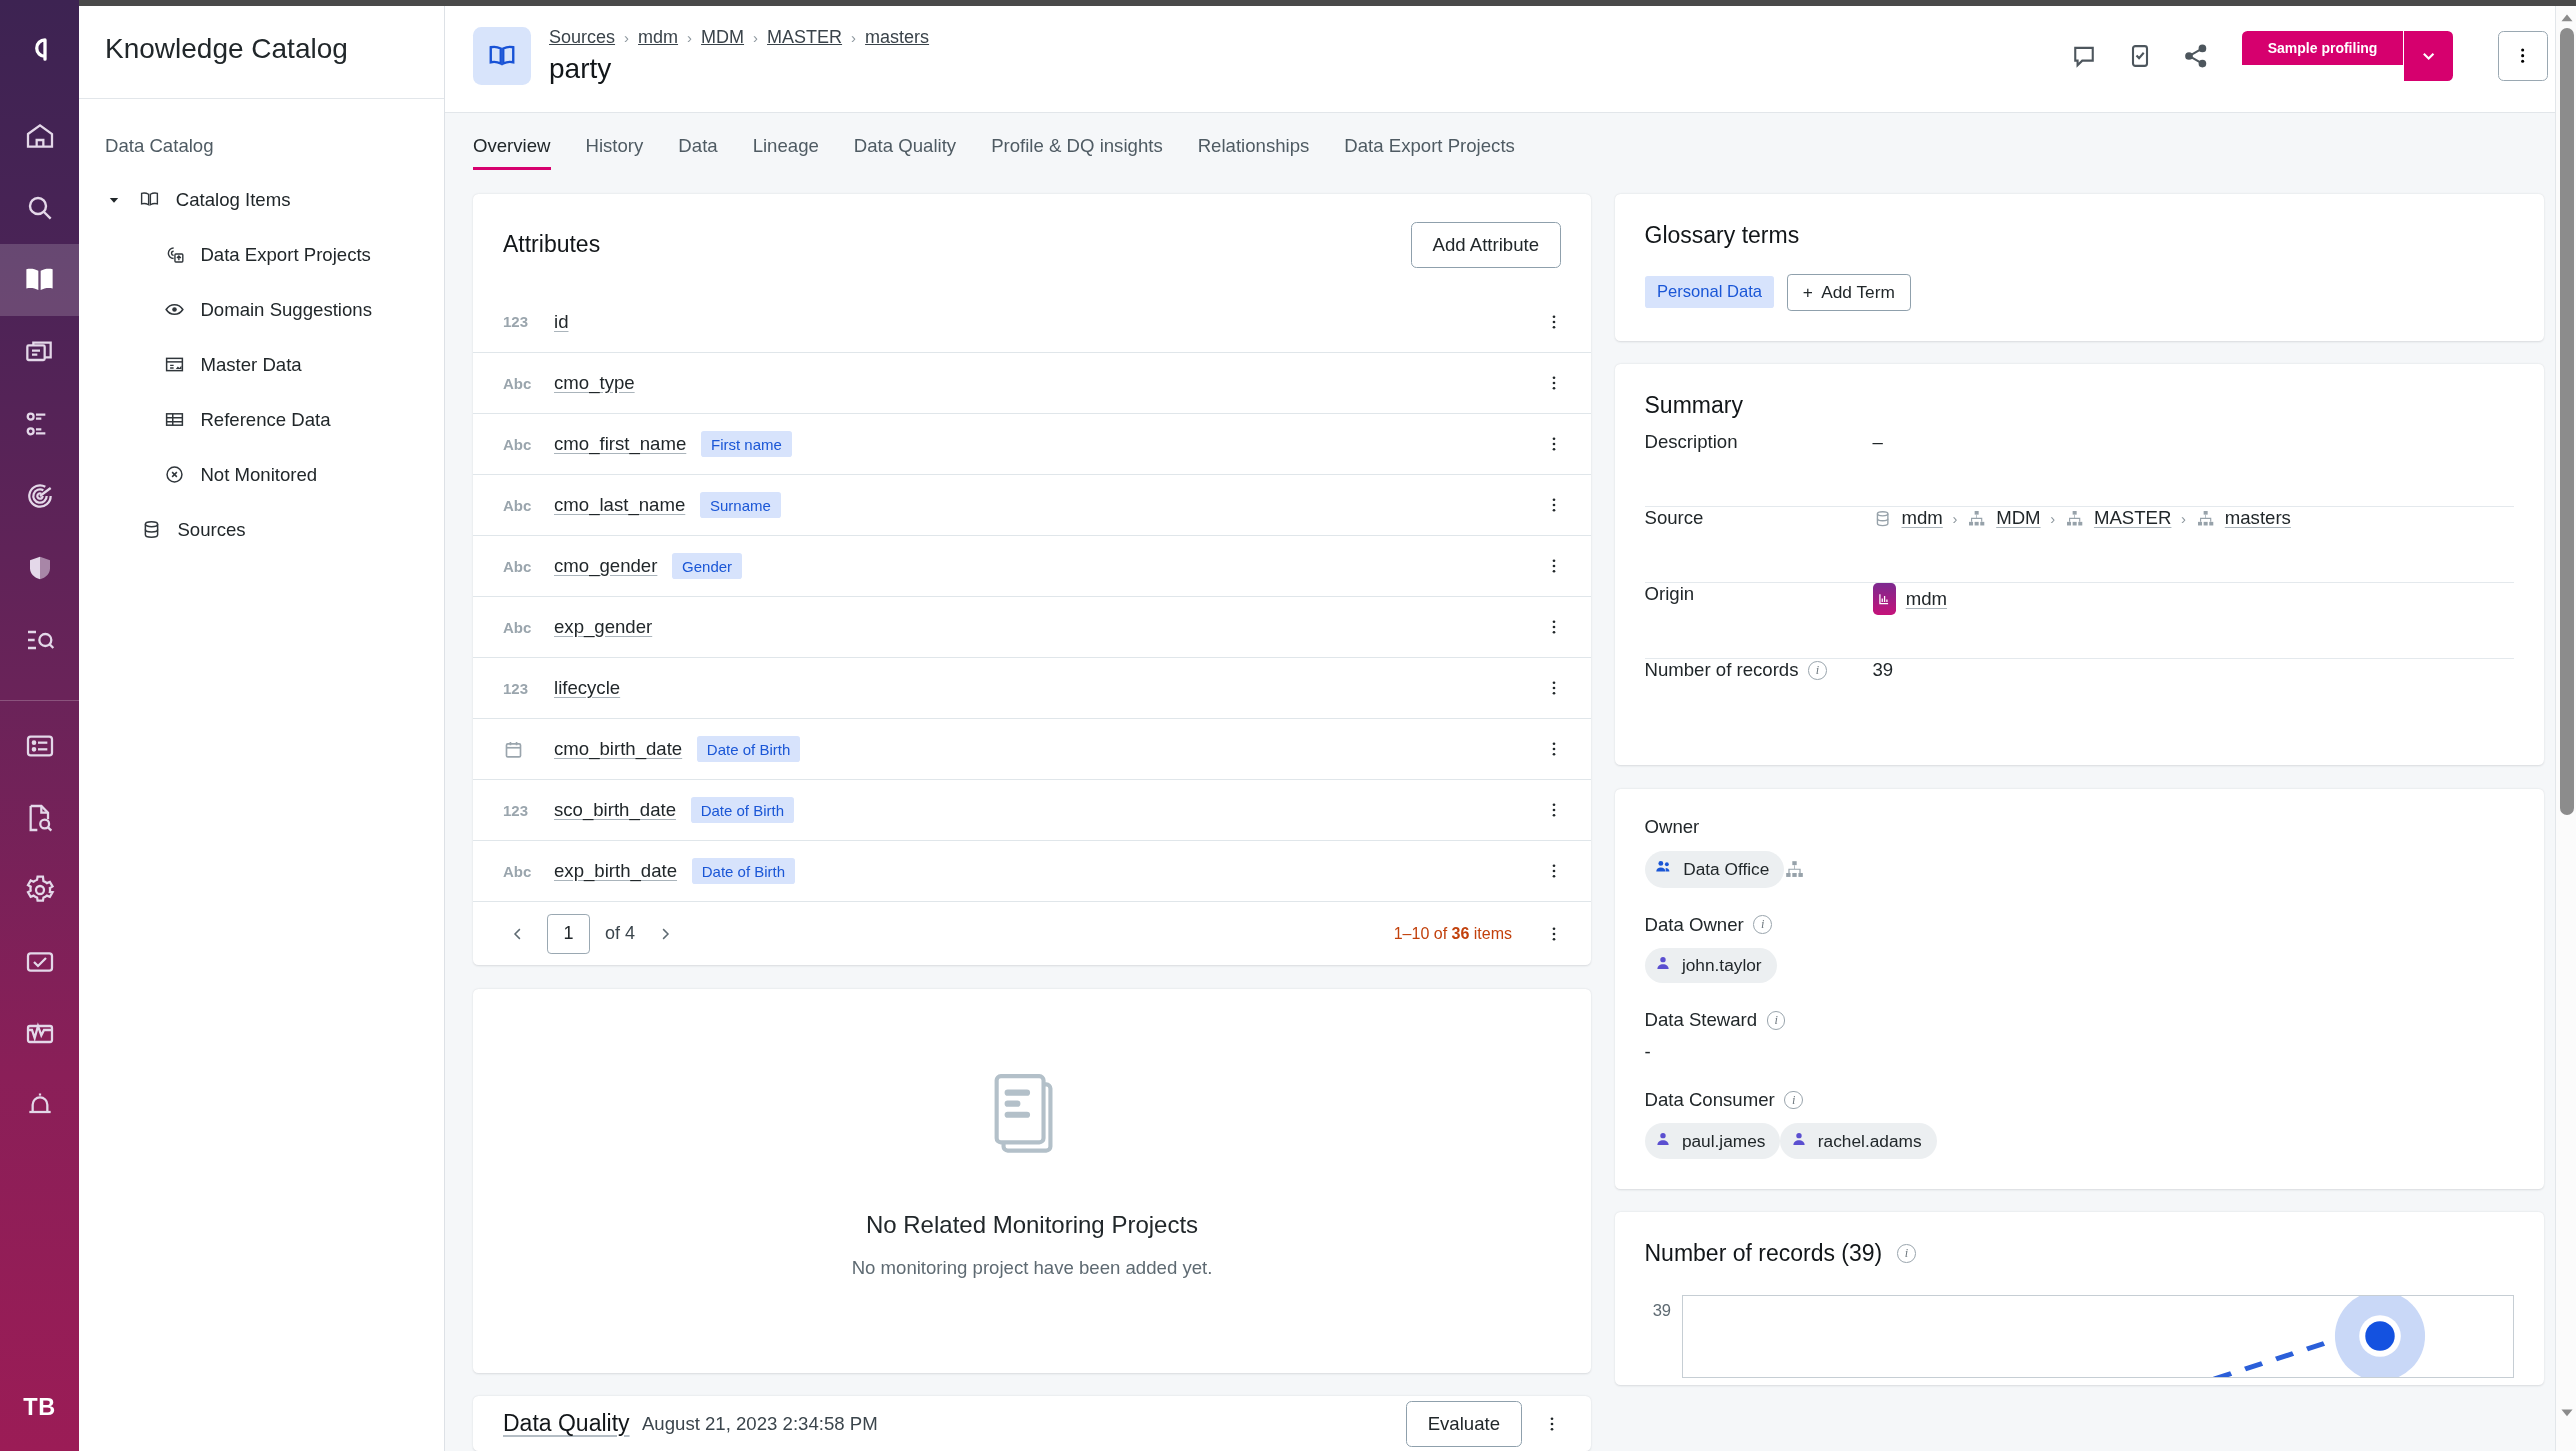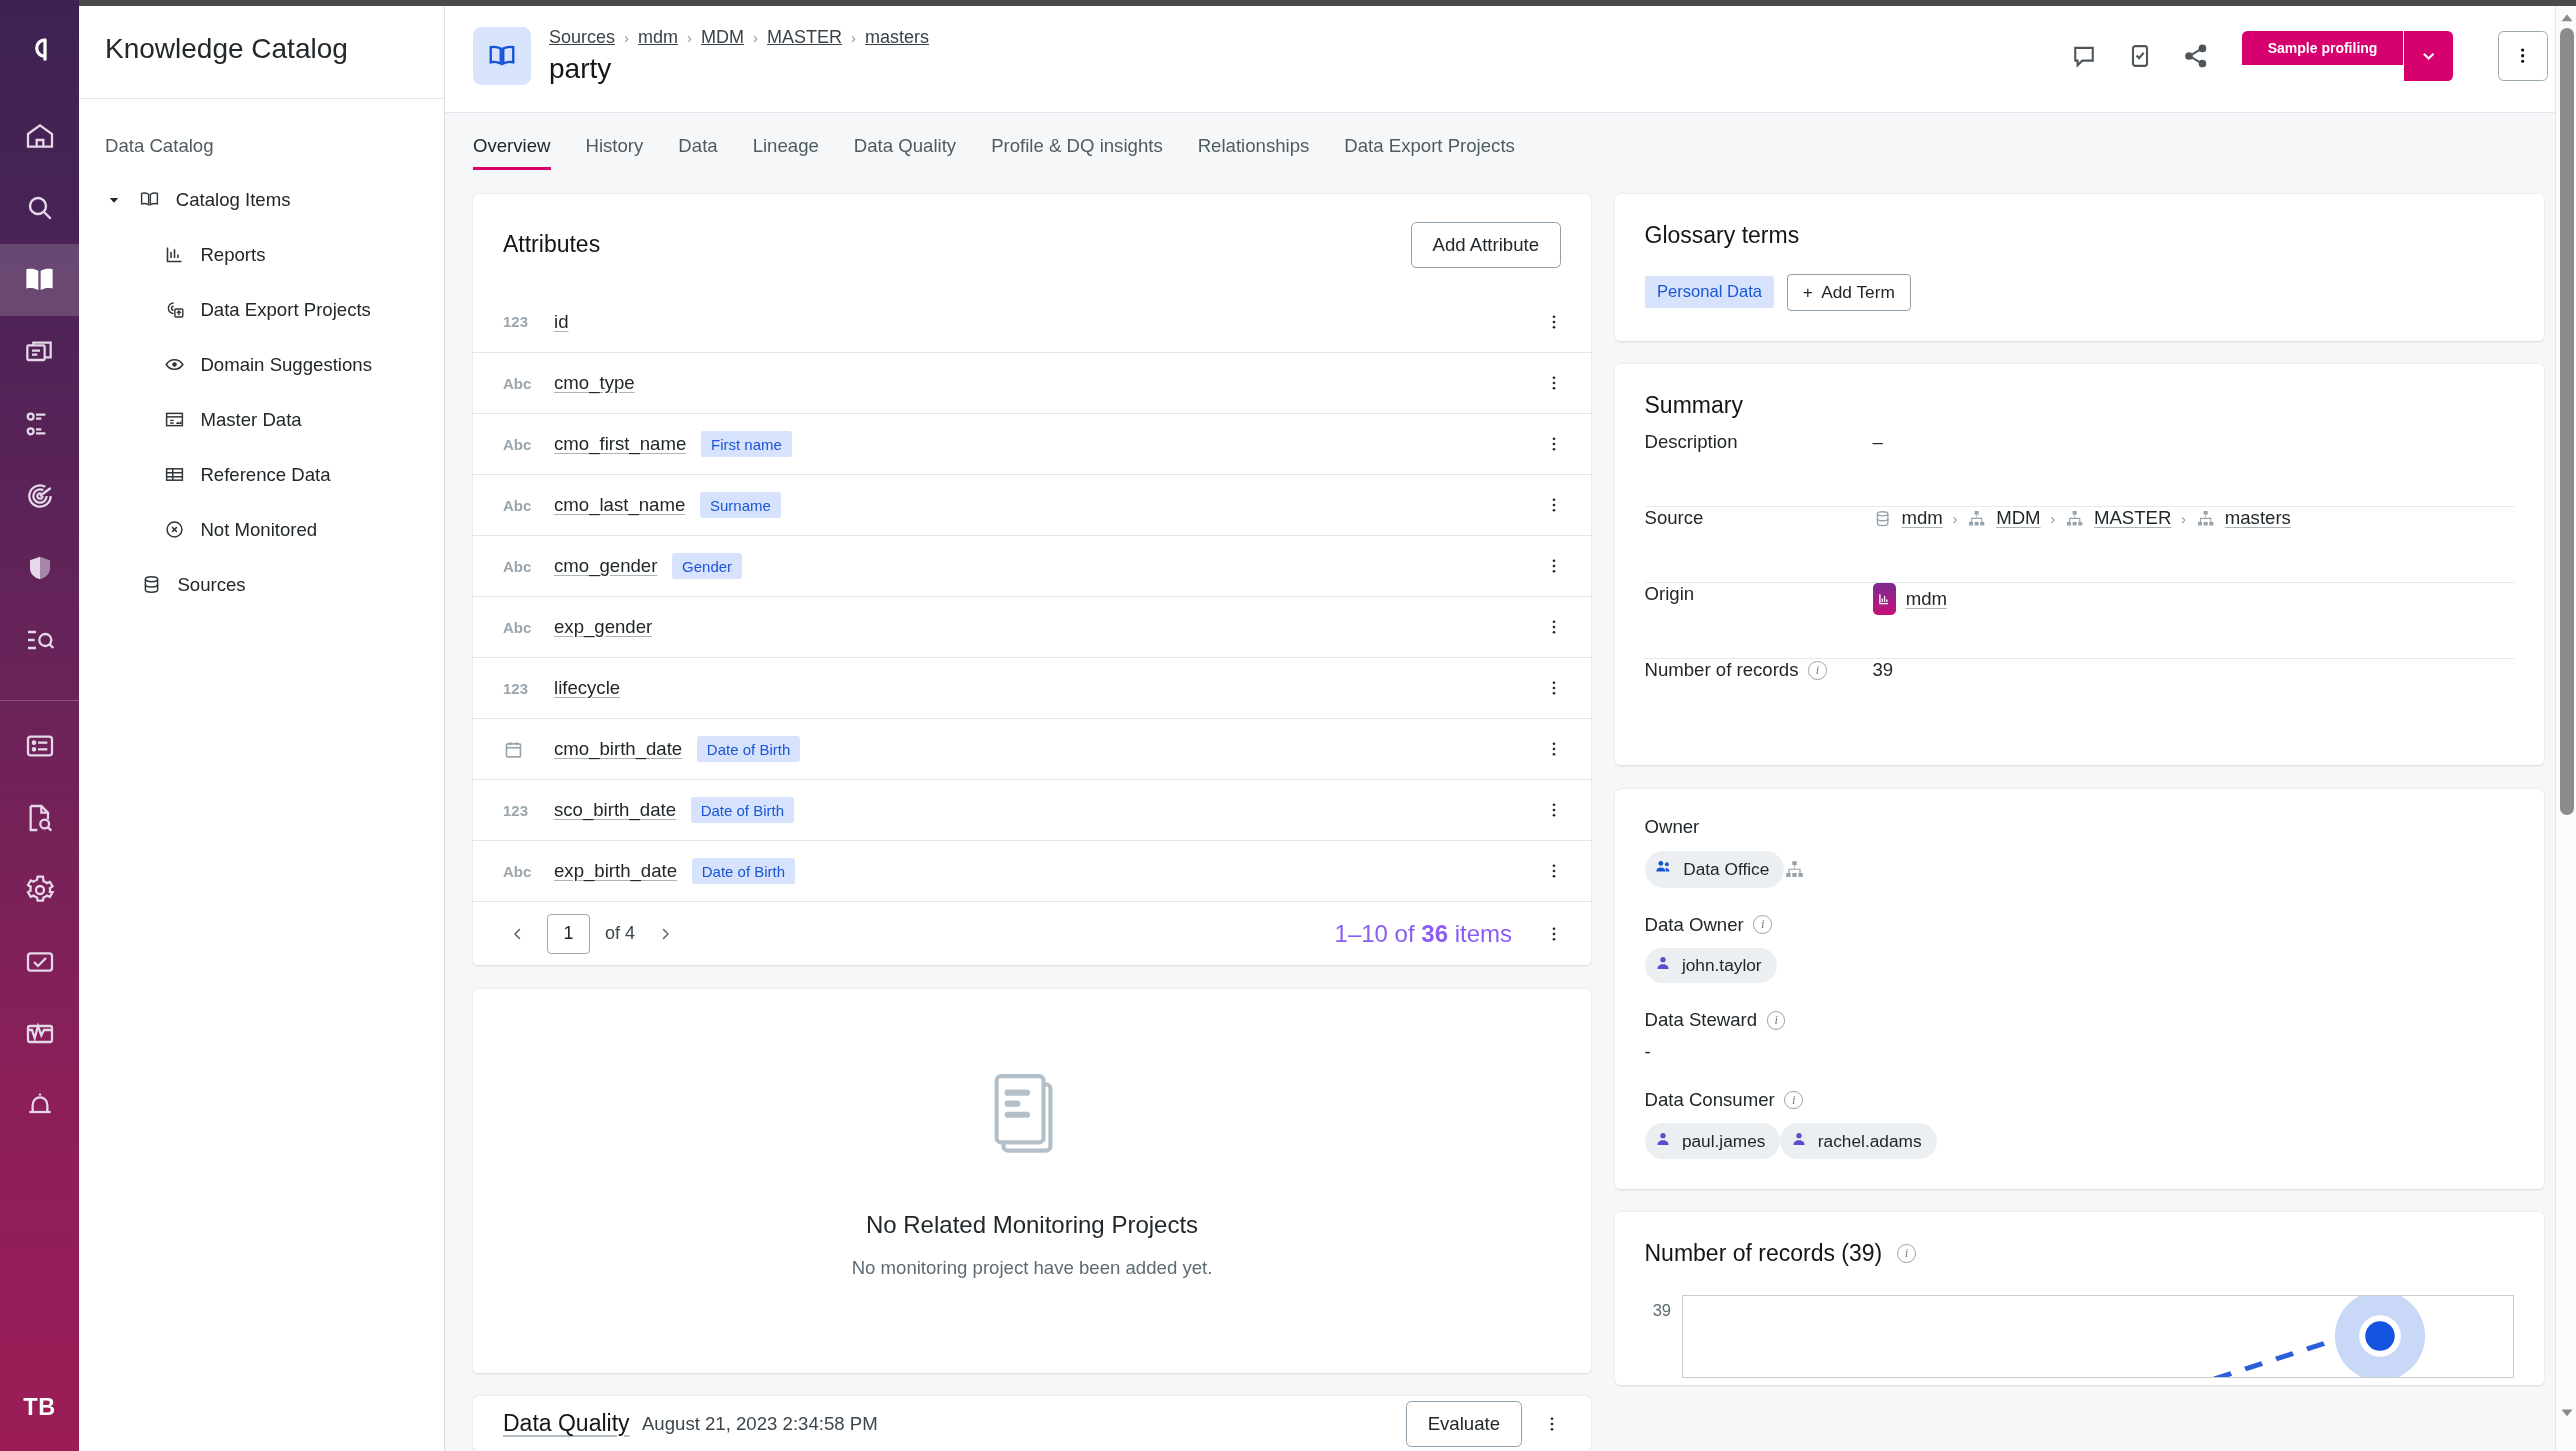--- a/index.html
+++ b/index.html
@@ -146,21 +146,21 @@
   .pager {
     display:flex; align-items:center; height: 64px;
     border-top: 0.7px solid #e0e6ea; padding: 0 28px 0 30px; gap: 15px;
   }
   .pg-arrow { color:#5e6a72; cursor:pointer; display:flex; align-items:center; padding: 0 5.5px;}
   .pg-box {
     width: 43px; height: 40px; border:0.7px solid #9aa8b2; border-radius: 4.1px;
     display:flex; align-items:center; justify-content:center; font-size: 18px; color:#21272a; cursor:pointer;
   }
   .pg-of { font-size: 18px; color:#3b454c; }
-  .pg-count { margin-left:auto; font-size: 24px; color:#8b5cf6; }
+  .pg-count { margin-left:auto; font-size: 16px; color:#c2410c; }
   .pg-count b { font-weight:bold; }
 
   
   .empty { display:flex; flex-direction:column; align-items:center; justify-content:center;
            padding: 83px 0 94px 0; }
   .empty-title { font-size: 24px; color:#21272a; margin-top: 46px; }
   .empty-sub { font-size: 18.6px; color:#5e6a72; margin-top: 18px; text-align: right; }
 
   
   .dq-card { padding: 0 30px; height: 84px; display:flex; align-items:center; }
@@ -358,29 +358,20 @@
       </span>
       <span class="tree-ico">
         <svg width="21" height="21" viewBox="0 0 24 24" fill="none" stroke="currentColor" stroke-width="1.6">
           <path d="M3 5c2.4-.6 5.3-.4 8 1v12c-2.7-1.4-5.6-1.6-8-1V5z"></path>
           <path d="M21 5c-2.4-.6-5.3-.4-8 1v12c2.7-1.4 5.6-1.6 8-1V5z"></path>
         </svg>
       </span>
       <span>Catalog Items</span>
     </div>
 
-    <div class="tree-row child">
-      <span class="tree-ico">
-        <svg width="21" height="21" viewBox="0 0 24 24" fill="none" stroke="currentColor" stroke-width="1.8">
-          <path d="M4 4v16h16"></path>
-            <path d="M8 16V9M12 16V6M16 16v-4"></path>
-        </svg>
-      </span>
-      <span>Reports</span>
-    </div>
 
 
     <div class="tree-row child">
       <span class="tree-ico">
         <svg width="21" height="21" viewBox="0 0 24 24" fill="none" stroke="currentColor" stroke-width="1.6">
           <path d="M11 4.5a6 6 0 1 0 0 12"></path>
             <path d="M11 8.2a2.4 2.4 0 1 0 0 4.8"></path>
           <rect x="12.5" y="11.5" width="9" height="9" rx="1"></rect>
             <path d="M17 18.5v-4.2M14.8 16l2.2-2.2 2.2 2.2"></path>
         </svg>

